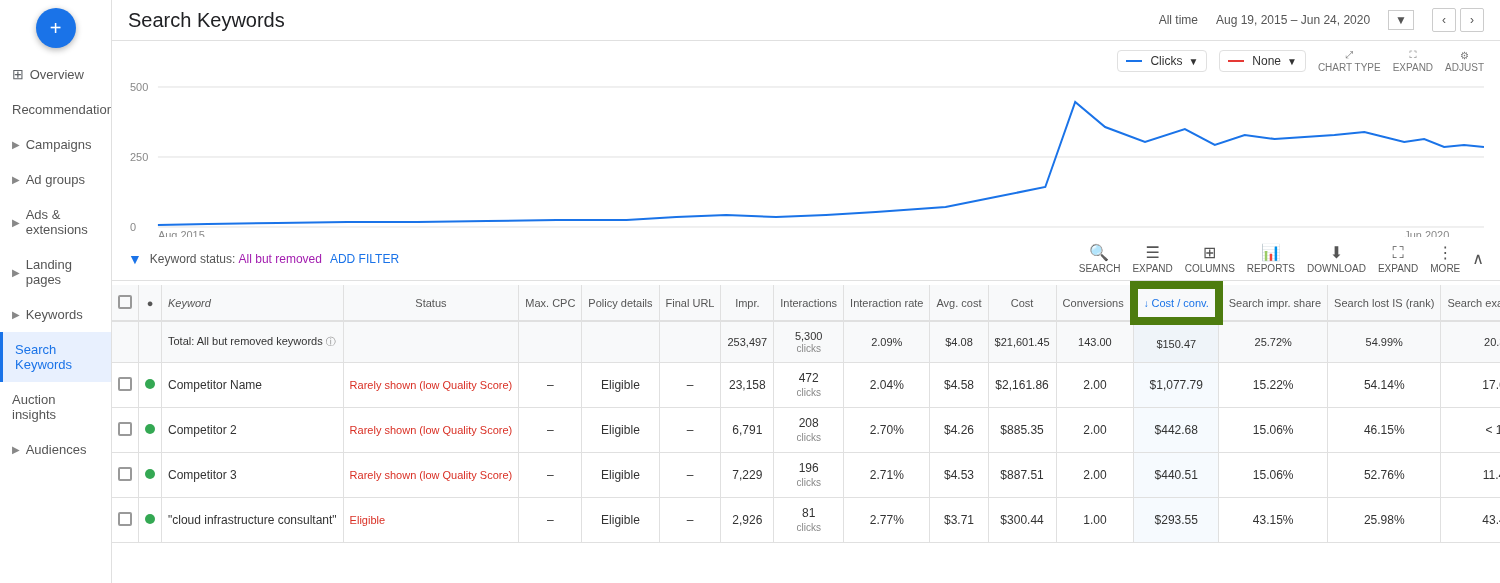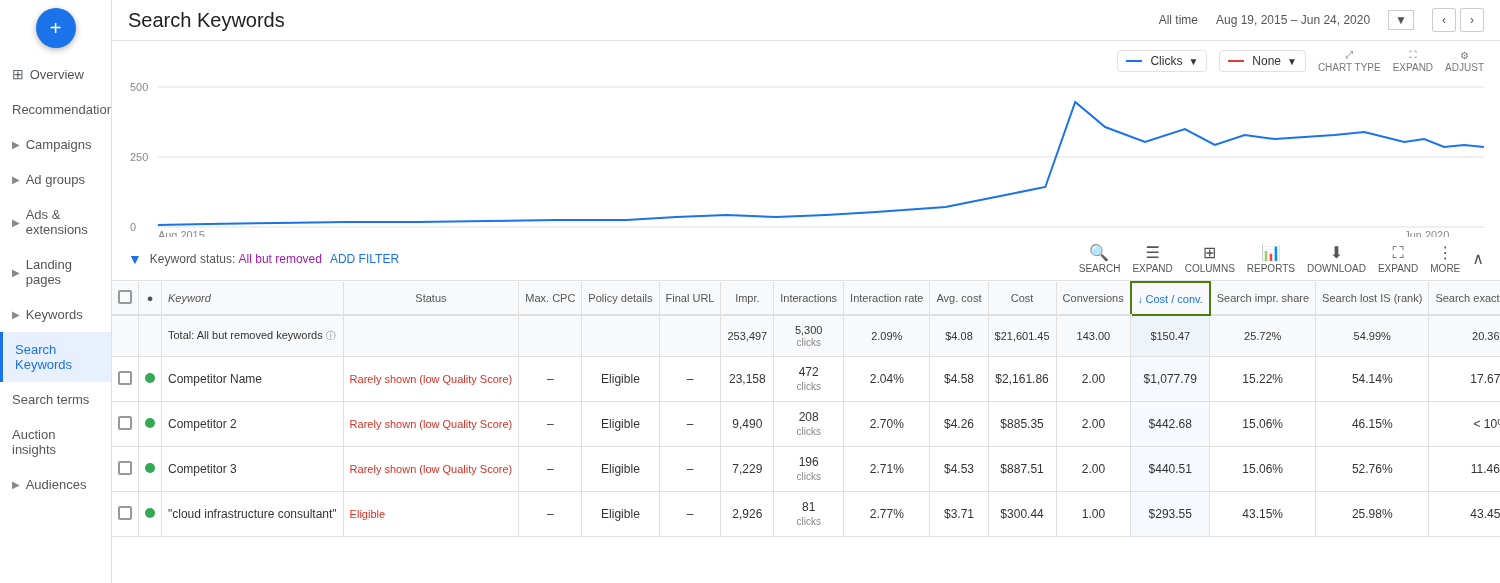--- a/index.html
+++ b/index.html
@@ -140,21 +140,21 @@
       font-weight: 500;
       color: #555;
       white-space: nowrap;
       position: sticky;
       top: 0;
       z-index: 1;
       font-size: 11px;
     }
     thead th:first-child, thead th:nth-child(2) { text-align: center; }
     thead th.keyword-col { text-align: left; }
-    thead th.highlighted-col { color: #1a73e8; border: 2px solid #4d7c0f; }
+    thead th.highlighted-col { color: #1a73e8; border: 8px solid #4d7c0f; }
     tbody tr { border-bottom: 1px solid #e0e0e0; }
     tbody td {
       padding: 8px 6px;
       border-right: 1px solid #e0e0e0;
       text-align: center;
       color: #333;
       white-space: nowrap;
       vertical-align: middle;
     }
     tbody td.keyword-cell { text-align: left; }
@@ -202,23 +202,20 @@
   <div class="sidebar-item">
     <span class="arrow">▶</span>
     <span>Landing pages</span>
   </div>
   <div class="sidebar-item">
     <span class="arrow">▶</span>
     <span>Keywords</span>
   </div>
   <div class="sidebar-item active">
     <span>Search Keywords</span>
-  </div>
-  <div class="sidebar-item">
-    <span>Search terms</span>
   </div>
   <div class="sidebar-item">
     <span>Auction insights</span>
   </div>
   <div class="sidebar-item">
     <span class="arrow">▶</span>
     <span>Audiences</span>
   </div>
 
 </div>
@@ -435,21 +432,21 @@
         <tr>
           <td><span class="checkbox"></span></td>
           <td><span class="status-green"></span></td>
           <td class="keyword-cell">Competitor 2</td>
           <td class="status-cell">
             <span style="color:#d93025;">Rarely shown (low Quality Score)</span>
           </td>
           <td>–</td>
           <td>Eligible</td>
           <td>–</td>
-          <td>9,490</td>
+          <td>6,791</td>
           <td>
             <span>208</span><br>
             <span class="clicks-count">clicks</span>
           </td>
           <td>2.70%</td>
           <td>$4.26</td>
           <td>$885.35</td>
           <td>2.00</td>
           <td class="highlighted-col-data">$442.68</td>
           <td>15.06%</td>

